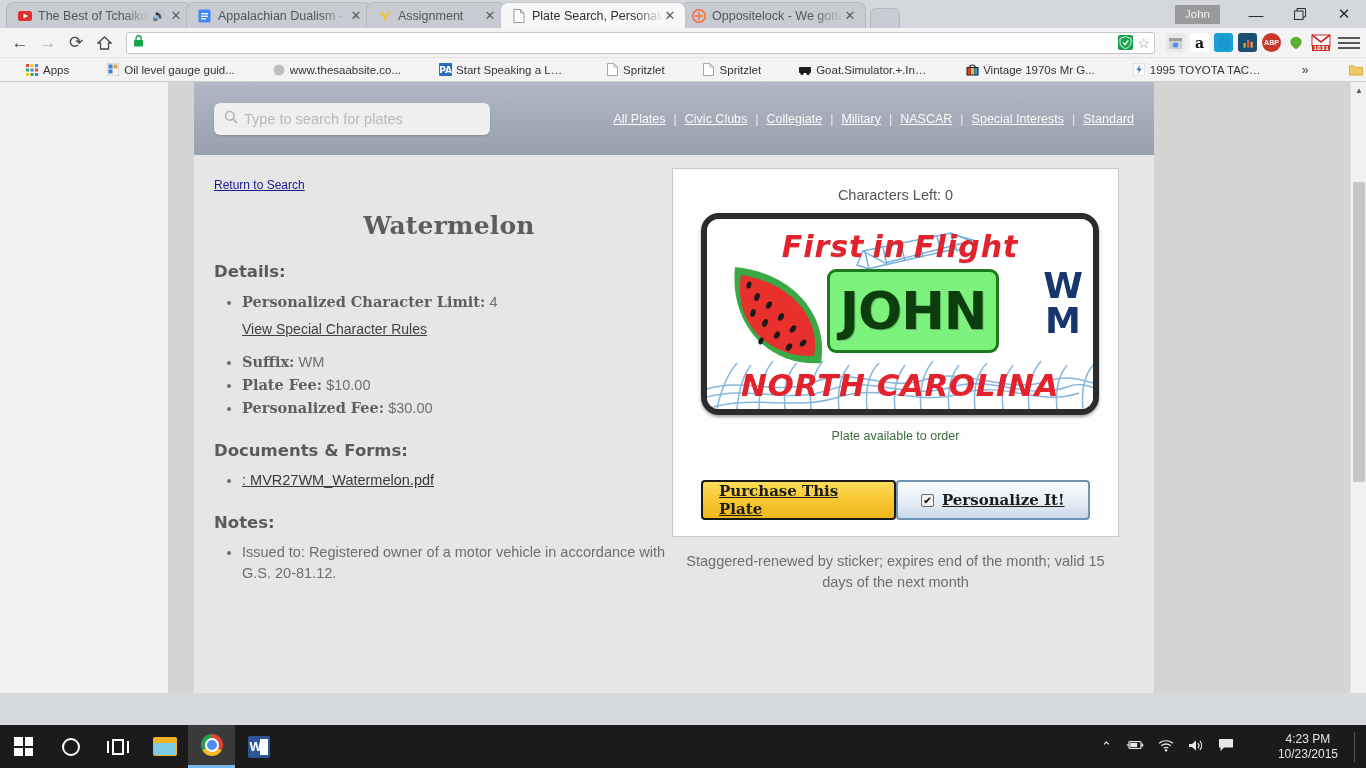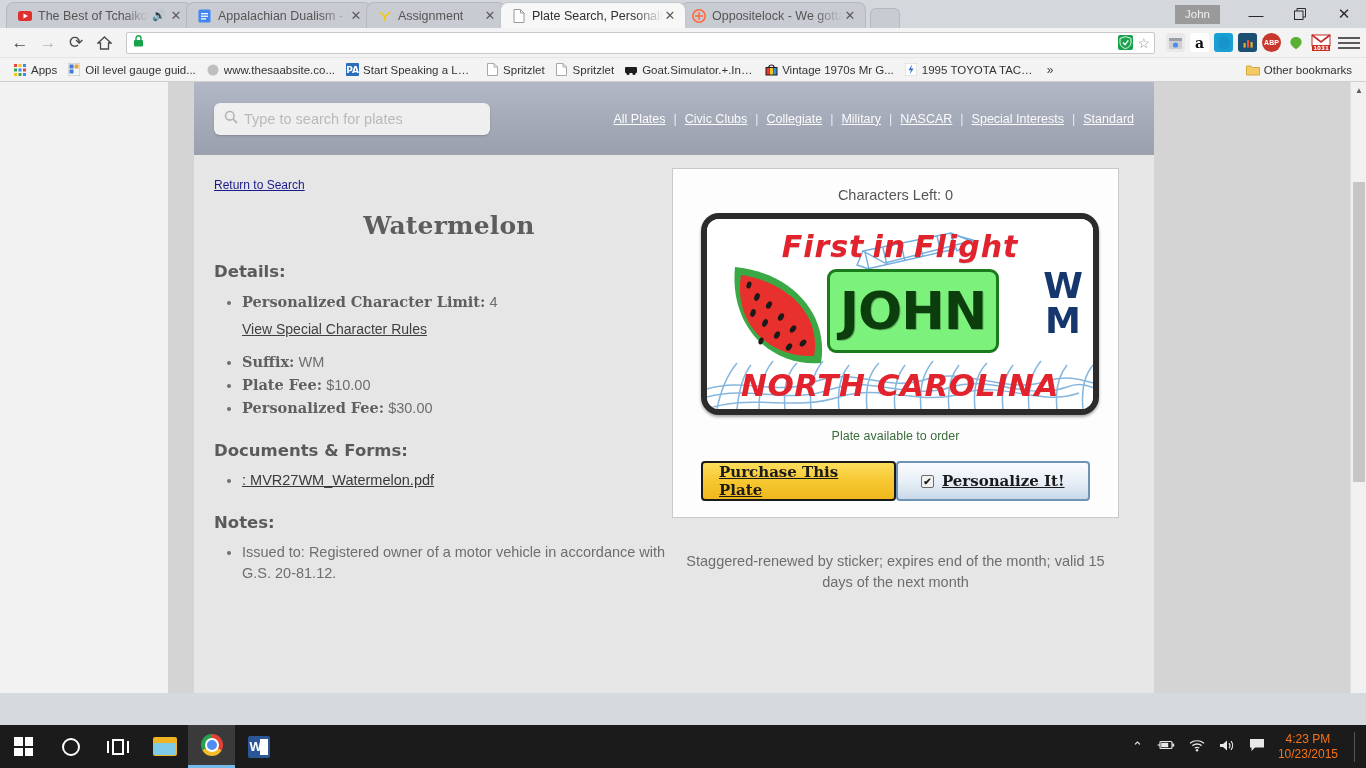--- a/index.html
+++ b/index.html
@@ -82,21 +82,21 @@
   .ext {
     width: 19px; height: 19px; border-radius: 3px; font-size: 10px; font-weight: bold;
     display: flex; align-items: center; justify-content: center; color: #fff; line-height: 1;
   }
   .hamburger { width: 22px; display: flex; flex-direction: column; gap: 3px; margin-left: 6px; }
   .hamburger i { display: block; height: 2px; background: #5a5a5a; }
 
   
   .bookmarks {
     height: 24px; background: #f3f3f3; display: flex; align-items: center;
-    padding: 0 8px; border-bottom: 1px solid #cfcfcf; font-size: 11.5px; color: #333;
+    padding: 0 20px; border-bottom: 1px solid #cfcfcf; font-size: 11.5px; color: #333; gap: 27px;
   }
   .bm { display: flex; align-items: center; padding: 0 5px; height: 20px; white-space: nowrap; }
   .bm .bm-ico { width: 14px; height: 14px; margin-right: 4px; display: inline-flex;
                 align-items: center; justify-content: center; font-size: 9px; line-height: 1; }
   .bm-label { max-width: 112px; overflow: hidden; text-overflow: ellipsis; }
   .bm-more { padding: 0 8px; color: #444; font-size: 12px; }
   .bm-other { margin-left: auto; display: flex; align-items: center; padding-right: 6px; }
 
   
   .viewport { position: relative; width: 1366px; height: 611px; background: #f2f2f2; overflow: hidden; }
@@ -183,21 +183,21 @@
     color: #0c3d0c; letter-spacing: -1px; line-height: 1;
     text-shadow: 1px 1px 0 rgba(0,0,0,.25);
   }
   .suffix {
     position: absolute; right: 10px; top: 50px; width: 40px; z-index: 4;
     font-family: "DejaVu Sans", sans-serif; font-weight: bold; font-size: 36px;
     color: #16366e; line-height: .96; text-align: center;
   }
   .avail { text-align: center; font-size: 12.5px; color: #3c6c3c; margin-top: 14px; }
 
-  .btn-row { display: flex; justify-content: flex-start; margin-top: 18px; }
+  .btn-row { display: flex; justify-content: flex-start; margin-top: 37px; }
   .btn {
     height: 40px; display: flex; align-items: center; justify-content: center;
     border-radius: 4px; font-size: 15px; font-weight: bold; color: #1b1b1b;
     font-family: "DejaVu Serif", serif; padding: 0 16px;
   }
   .btn u { text-decoration: underline; }
   .btn-purchase {
     width: 200px; background: linear-gradient(180deg,#fcdd5b 0%, #f7c833 48%, #efb81c 100%);
     border: 2px solid #1a1a1a;
   }
@@ -237,22 +237,22 @@
   .chrome-ball:after { content: ""; position: absolute; left: 6px; top: 6px; width: 10px; height: 10px;
                        border-radius: 50%; background: #4e8ef0; border: 2px solid #fff; box-sizing: content-box;
                        margin: -2px; }
   .word { width: 22px; height: 22px; background: #2b5797; border-radius: 2px; color: #fff;
           font-size: 13px; font-weight: bold; display: flex; align-items: center;
           justify-content: flex-start; padding-left: 2px; position: relative; }
   .word:after { content: ""; position: absolute; right: 2px; top: 3px; width: 8px; height: 16px; background: #fff; }
 
   .tray { margin-left: auto; display: flex; align-items: center; color: #fff; padding-right: 6px; }
   .tray-ico { padding: 0 7px; font-size: 13px; color: #e8e8e8; }
-  .clock { text-align: center; font-size: 12px; line-height: 15px; color: #f97316;
-           padding: 0 10px 0 6px; }
+  .clock { text-align: center; font-size: 12px; line-height: 15px; color: #e5e5e5;
+           padding: 0 10px 0 6px; margin-left: 31px; }
   .tray-edge { width: 6px; height: 30px; border-left: 1px solid #555; margin-left: 6px; }
 </style>
 </head>
 <body>
 
 <div class="chrome-window">
 
   <div class="tabstrip">
 
     <div class="tab">

